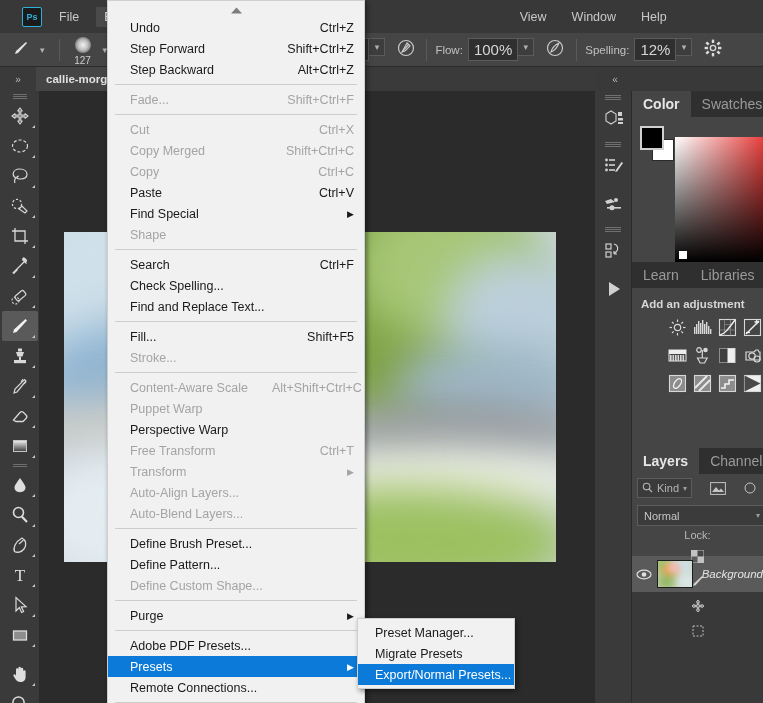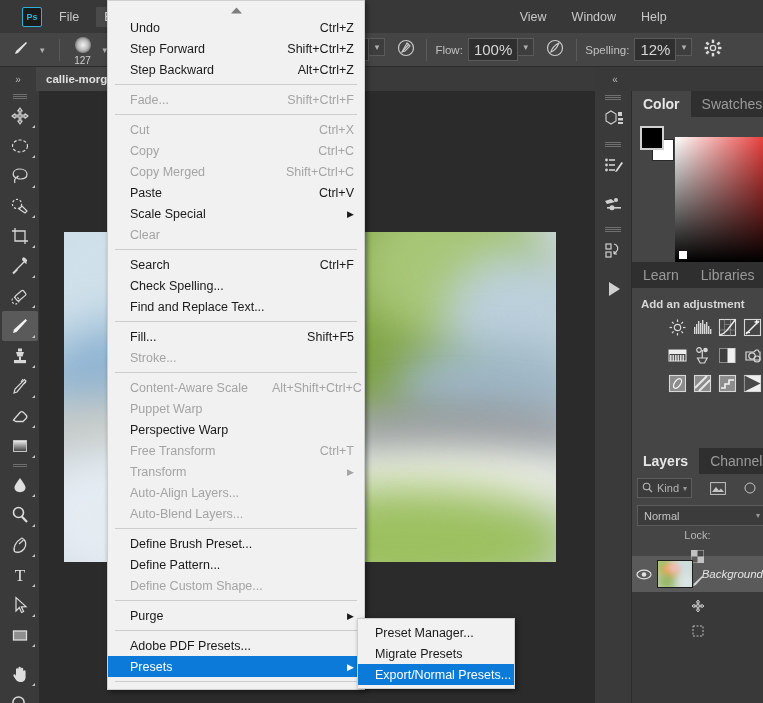--- a/index.html
+++ b/index.html
@@ -701,37 +701,37 @@
         <span class="sc">Shift+Ctrl+F</span>
       </div>
 
     <div class="msep"></div>
 
     <div class="mi dim">
         <span>Cut</span>
         <span class="sc">Ctrl+X</span>
       </div>
     <div class="mi dim">
+        <span>Copy Merged</span>
+        <span class="sc">Shift+Ctrl+C</span>
+      </div>
+    <div class="mi dim">
         <span>Copy</span>
         <span class="sc">Ctrl+C</span>
       </div>
-    <div class="mi dim">
-        <span>Copy Merged</span>
-        <span class="sc">Shift+Ctrl+C</span>
-      </div>
     <div class="mi">
         <span>Paste</span>
         <span class="sc">Ctrl+V</span>
       </div>
     <div class="mi">
-        <span>Scale Special</span>
+        <span>Find Special</span>
         <span class="arw">▶</span>
       </div>
     <div class="mi dim">
-        <span>Clear</span>
+        <span>Shape</span>
       </div>
 
     <div class="msep"></div>
 
     <div class="mi">
         <span>Search</span>
         <span class="sc">Ctrl+F</span>
       </div>
     <div class="mi">
         <span>Check Spelling...</span>
@@ -798,20 +798,23 @@
 
     <div class="msep"></div>
 
     <div class="mi">
         <span>Adobe PDF Presets...</span>
       </div>
     <div class="mi hl">
         <span>Presets</span>
         <span class="arw">▶</span>
       </div>
+    <div class="mi">
+        <span>Remote Connections...</span>
+      </div>
 
     <div class="msep"></div>
 
   </div>
 
   <div id="submenu">
     <div class="mi">
         <span>Preset Manager...</span>
       </div>
     <div class="mi">

